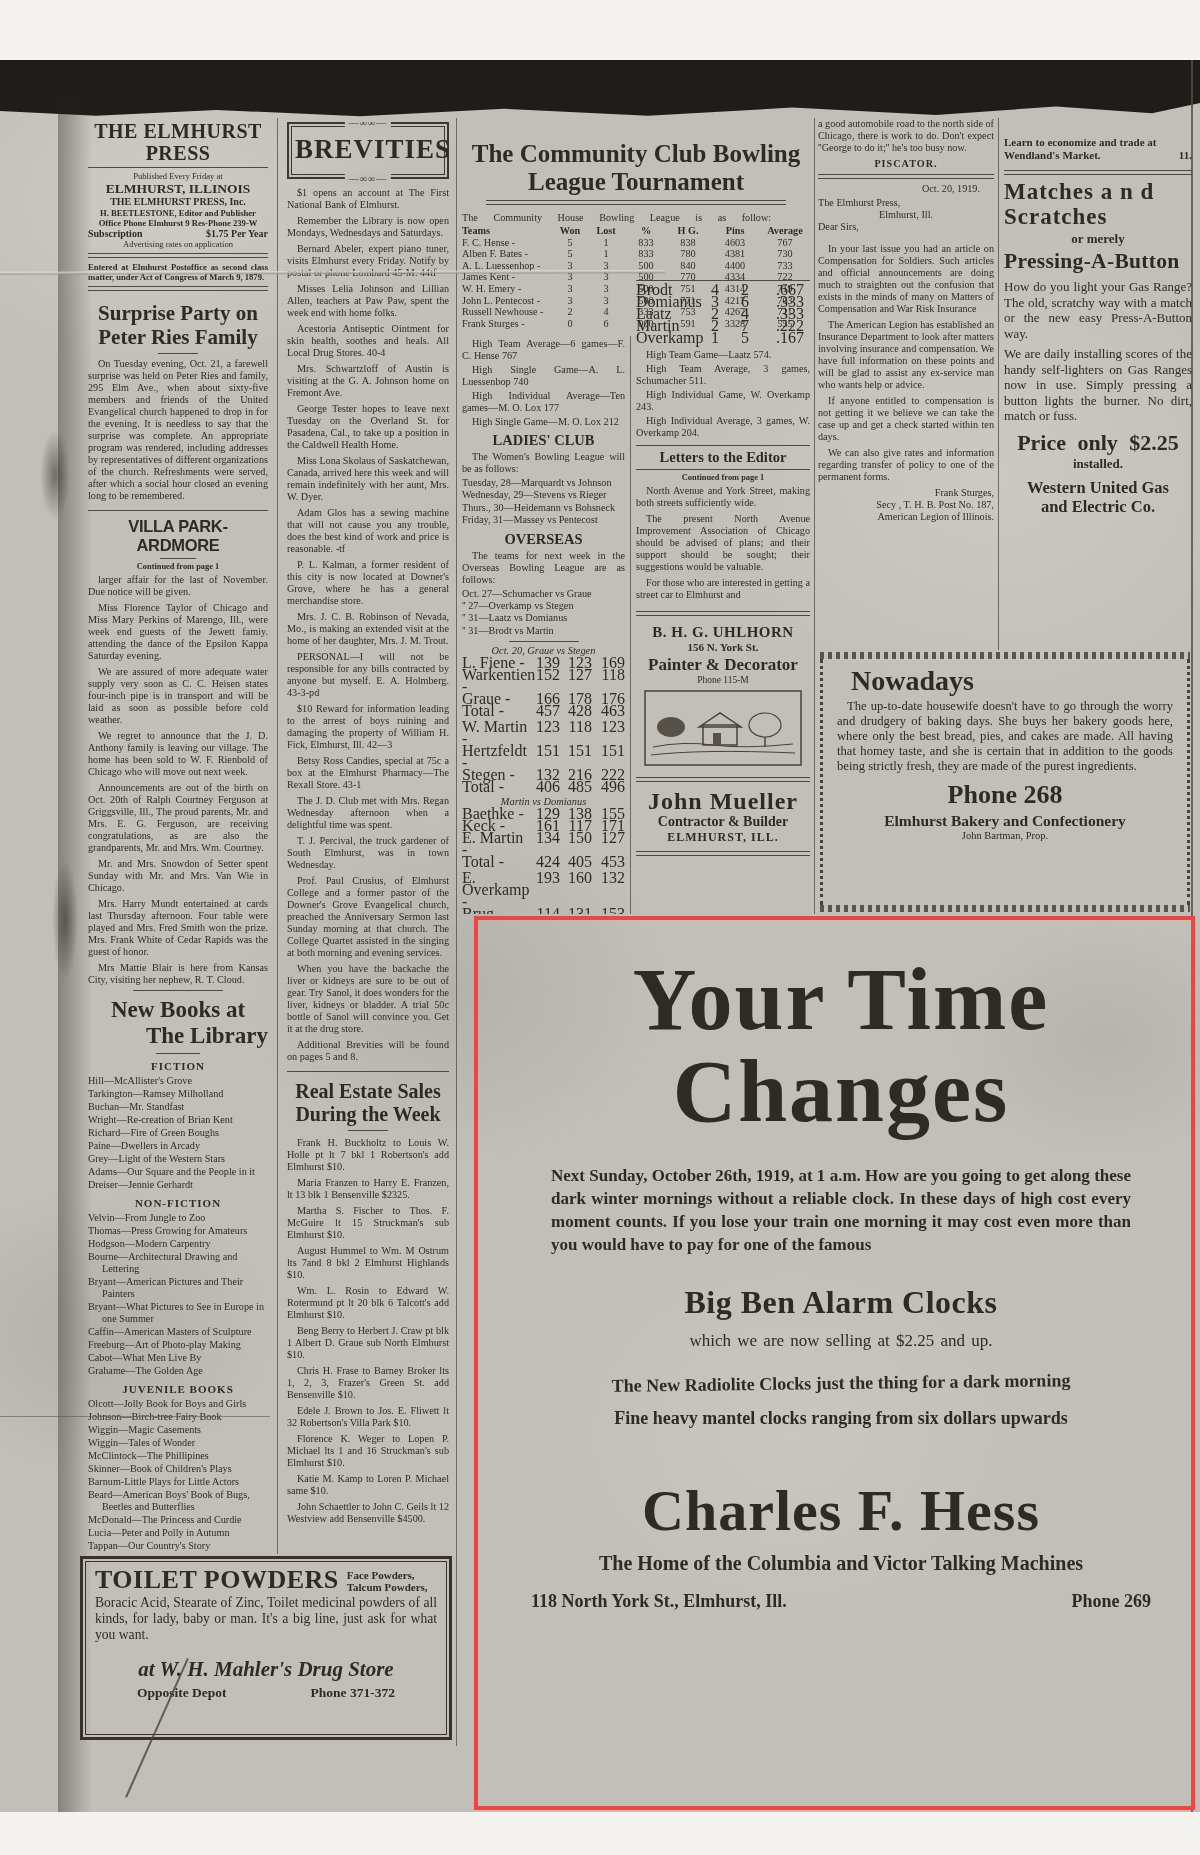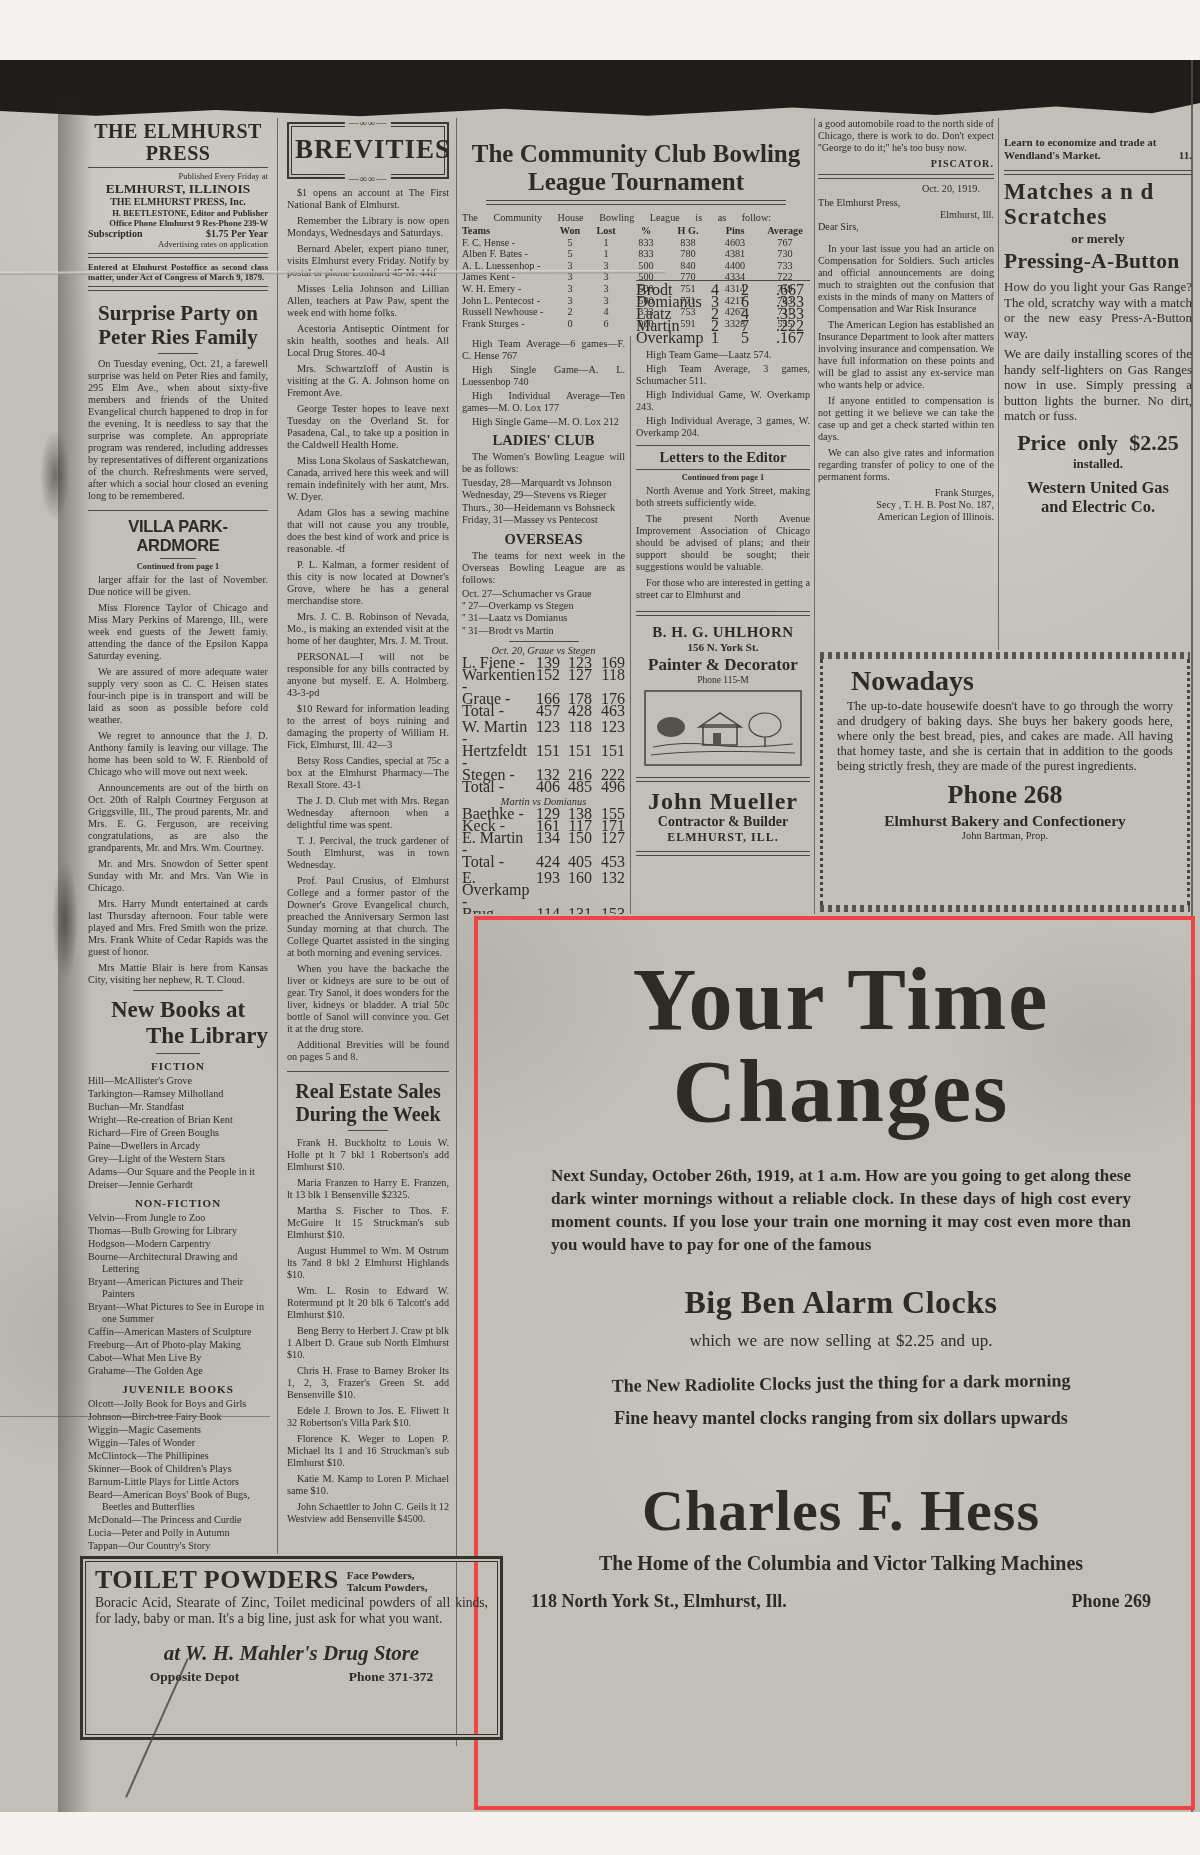--- a/index.html
+++ b/index.html
@@ -25,21 +25,21 @@
   .scratch-h2{position:absolute;left:0;top:1416px;width:270px;height:1px;background:#5a564f;opacity:.6;}
   .scratch-d{position:absolute;left:187px;top:1658px;width:2px;height:152px;background:#46423c;
     transform:rotate(24deg);transform-origin:top left;opacity:.8;}
   .blot{position:absolute;border-radius:50%;background:radial-gradient(closest-side, rgba(30,28,25,.5), transparent);}
 
   .vrule{position:absolute;width:1px;background:#4d4a44;opacity:.75;}
 
   
   .bt{font-size:10.2px;line-height:12px;text-align:justify;margin:0 0 4px 0;}
   .ind{text-indent:10px;}
-  .ctr{text-align:right;}
+  .ctr{text-align:center;}
   .rule{border-top:1px solid #4d4a44;margin:3px 0;}
   .rule2{border-top:1px solid #4d4a44;border-bottom:1px solid #4d4a44;height:3px;margin:4px 0;}
   .small{font-size:8.6px;line-height:10px;}
 
   
   .col{position:absolute;}
   #col1{left:88px;top:120px;width:180px;height:1434px;overflow:hidden;}
   #col2{left:287px;top:122px;width:162px;height:1438px;overflow:hidden;}
   #col3{left:462px;top:338px;width:163px;height:576px;overflow:hidden;}
   #col4{left:636px;top:280px;width:174px;height:634px;overflow:hidden;}
@@ -134,21 +134,21 @@
   .time-body{width:580px;margin:26px auto 0;font-size:17px;font-weight:bold;line-height:23px;text-align:justify;}
   .h-bigben{font-size:32px;font-weight:bold;text-align:center;margin-top:28px;letter-spacing:.5px;}
   .time-sub1{font-size:17px;text-align:center;margin-top:10px;word-spacing:2px;}
   .time-sub{font-size:18px;font-weight:bold;text-align:center;margin-top:22px;}
   .tilt1{transform:rotate(-.7deg);}
   .h-hess{font-size:58px;font-weight:bold;text-align:center;margin-top:48px;letter-spacing:1px;}
   .hess-tag{font-size:20px;font-weight:bold;text-align:center;margin-top:8px;}
   .hess-row{display:flex;justify-content:space-between;width:620px;margin:16px auto 0;font-size:18px;font-weight:bold;}
 
   
-  #toilet{position:absolute;left:80px;top:1556px;width:423px;height:184px;border:3px solid #363229;
+  #toilet{position:absolute;left:80px;top:1556px;width:372px;height:184px;border:3px solid #363229;
     box-shadow:inset 0 0 0 2px #c2bfb8, inset 0 0 0 3px #363229;padding:8px 12px;box-sizing:border-box;}
   .toilet-head{display:flex;align-items:flex-start;gap:8px;}
   .h-toilet{font-size:26px;font-weight:bold;letter-spacing:.5px;line-height:26px;}
   .toilet-side{font-size:11px;font-weight:bold;line-height:12px;padding-top:2px;}
   .toilet-body{font-size:13.6px;line-height:16px;text-align:justify;margin-top:2px;}
   .toilet-store{font-size:21px;font-weight:bold;text-align:center;margin-top:6px;font-style:italic;}
   .toilet-row{display:flex;justify-content:space-around;font-size:13.5px;font-weight:bold;margin-top:3px;}
 
   .dr2{border-top:1.5px solid #4d4a44;border-bottom:1.5px solid #4d4a44;height:3px;margin:4px 0;}
 </style>
@@ -229,21 +229,21 @@
           <p>Richard—Fire of Green Boughs</p>
           <p>Paine—Dwellers in Arcady</p>
           <p>Grey—Light of the Western Stars</p>
           <p>Adams—Our Square and the People in it</p>
           <p>Dreiser—Jennie Gerhardt</p>
         </div>
 
       <div class="h-sec">NON-FICTION</div>
       <div class="booklist bt">
           <p>Velvin—From Jungle to Zoo</p>
-          <p>Thomas—Bulb Growing for Library</p>
+          <p>Thomas—Press Growing for Amateurs</p>
           <p>Hodgson—Modern Carpentry</p>
           <p>Bourne—Architectural Drawing and Lettering</p>
           <p>Bryant—American Pictures and Their Painters</p>
           <p>Bryant—What Pictures to See in Europe in one Summer</p>
           <p>Caffin—American Masters of Sculpture</p>
           <p>Freeburg—Art of Photo-play Making</p>
           <p>Cabot—What Men Live By</p>
           <p>Grahame—The Golden Age</p>
         </div>
 

